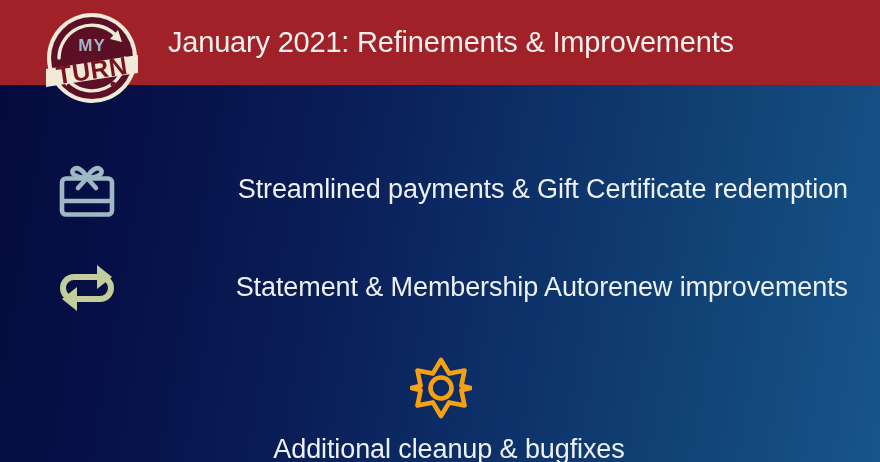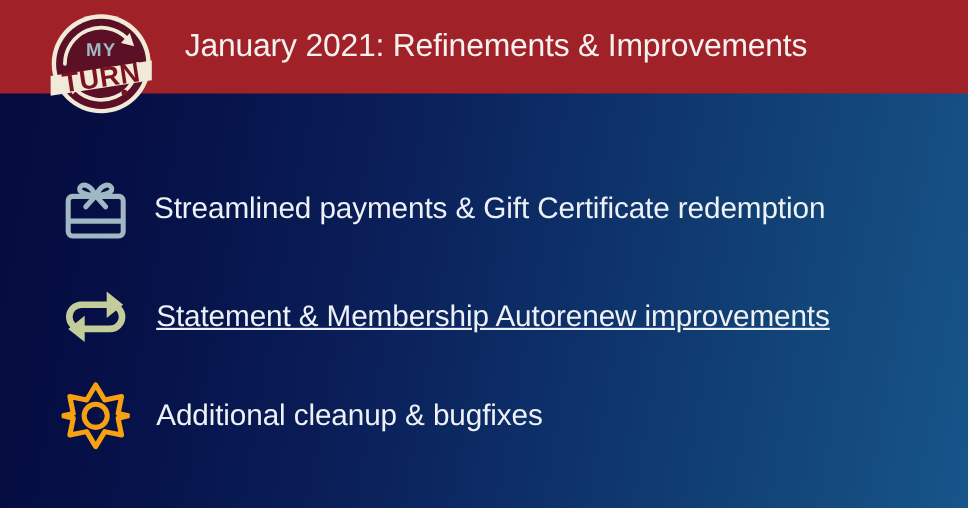--- a/index.html
+++ b/index.html
@@ -57,44 +57,45 @@
   }
 
   
   .row {
     position: absolute;
     left: 48px;
     width: 800px;
     height: 72px;
     display: flex;
     align-items: center;
+    justify-content: space-between;
   }
   #row-0 { top: 154px; }
   #row-1 { top: 252px; }
-  #row-2 { top: 342px; }
+  #row-2 { top: 342px; flex-direction: column; }
 
   .row-icon {
     width: 92px;
     height: 72px;
     flex: 0 0 92px;
     display: flex;
     align-items: center;
     justify-content: flex-start;
     padding-left: 8px;
     box-sizing: border-box;
   }
   .row-text {
     font-size: 27px;
     font-weight: 400;
     color: #eef1f5;
     letter-spacing: -0.1px;
     white-space: nowrap;
     padding-bottom: 2px;
   }
-  #row-1 .row-text { padding-left: 2px; text-decoration: underline; }
+  #row-1 .row-text { padding-left: 2px; }
   #row-2 .row-text { padding-left: 2px; }
 </style>
 </head>
 <body>
 
 <div id="slide">
 
   <div id="banner">
     <div id="banner-title">January 2021: Refinements &amp; Improvements</div>
   </div>

